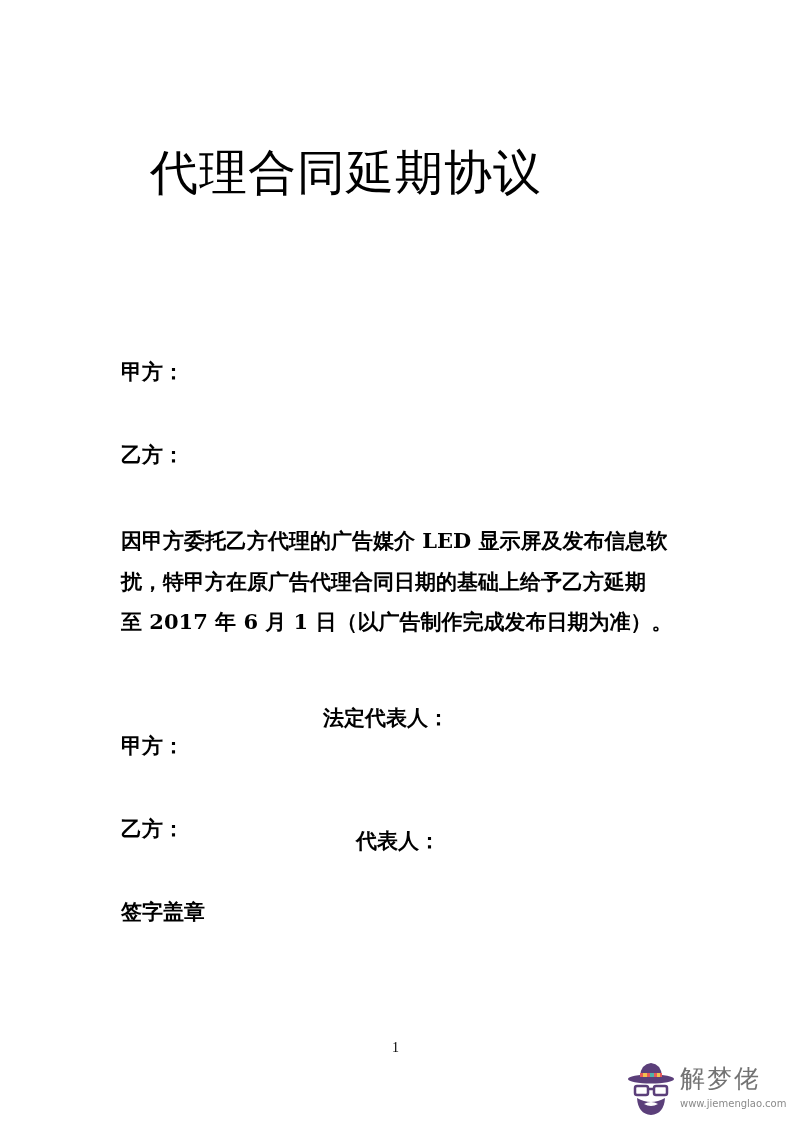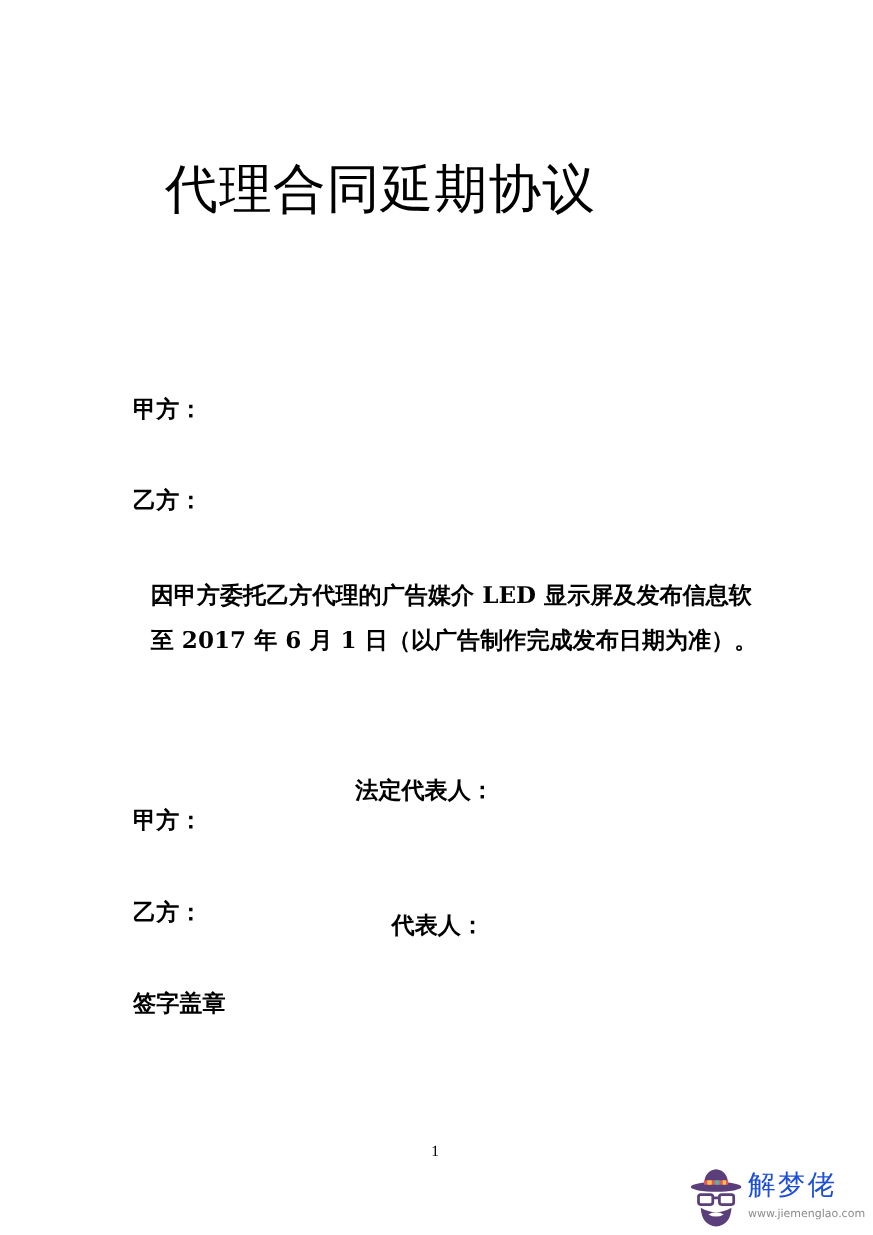--- a/index.html
+++ b/index.html
@@ -42,21 +42,21 @@
     }
     .para {
       position: absolute;
       left: 121px;
       top: 521px;
       width: 560px;
       font-size: 21px;
       font-weight: bold;
       line-height: 40.5px;
     }
-    .para span { display: block; white-space: nowrap; margin-left: 16px; }
+    .para span { display: block; white-space: nowrap; }
     .sig-right {
       position: absolute;
       font-size: 21px;
       font-weight: bold;
       line-height: 28px;
       white-space: nowrap;
     }
     .date-row {
       position: absolute;
       left: 121px;
@@ -85,23 +85,23 @@
       position: absolute;
       left: 4px;
       top: 0;
       width: 50px;
       height: 58px;
     }
     .wm-name {
       position: absolute;
       left: 58px;
       top: 6px;
-      font-family: Liberation Mono, monospace;
+      font-family: Liberation Serif, serif;
       font-size: 25px;
-      color: #1d4ed8;
+      color: #737373;
       letter-spacing: 2px;
       line-height: 30px;
     }
     .wm-url {
       position: absolute;
       left: 58px;
       top: 40px;
       font-family: "DejaVu Sans", sans-serif;
       font-size: 10px;
       color: #8a8a8a;
@@ -116,20 +116,21 @@
 
   <div class="title">代理合同延期协议</div>
 
 
   <div class="line" style="top:358px;">甲方：</div>
 
   <div class="line" style="top:441px;">乙方：</div>
 
   <div class="para">
     <span>因甲方委托乙方代理的广告媒介 LED 显示屏及发布信息软</span>
+    <span>扰，特甲方在原广告代理合同日期的基础上给予乙方延期</span>
     <span>至 2017 年 6 月 1 日（以广告制作完成发布日期为准）。</span>
   </div>
 
   <div class="line" style="top:732px;">甲方：</div>
   <div class="sig-right" style="left:323px; top:704px;">法定代表人：</div>
 
   <div class="line" style="top:815px;">乙方：</div>
   <div class="sig-right" style="left:356px; top:815px;margin-top:12px;">代表人：</div>
 
   <div class="line" style="top:898px;text-align:right;">签字盖章</div>

